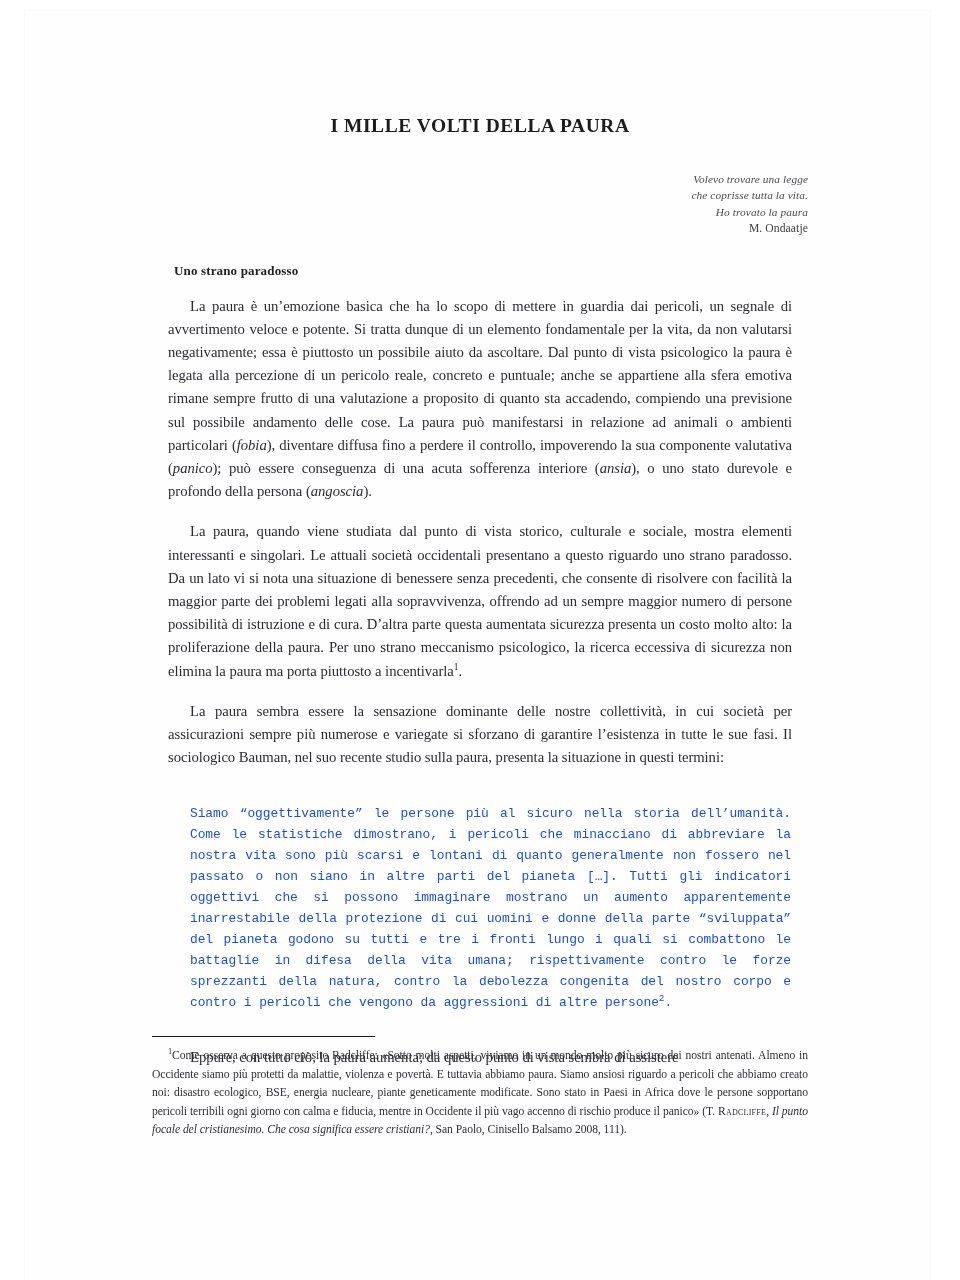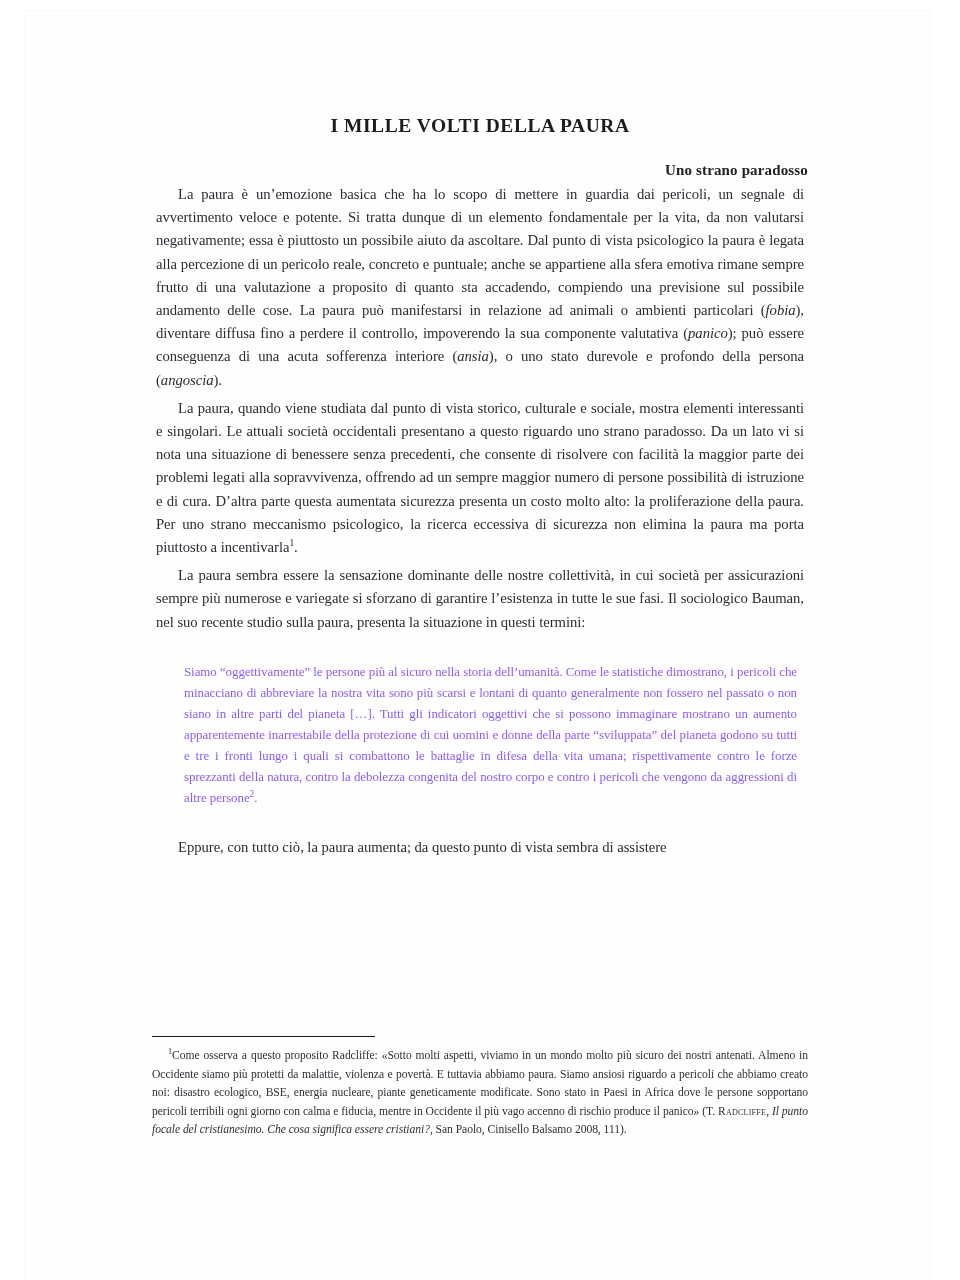--- a/index.html
+++ b/index.html
@@ -77,30 +77,29 @@
     font-size: 11.6px;
     padding-top: 1px;
     color: #3b3b43;
   }
 
   
   .section-heading {
     margin: 0;
     padding-top: 25px;
     padding-left: 22px;
-    font-size: 15px;
+    font-size: 13px;
     font-weight: bold;
     color: #1f1f24;
     letter-spacing: 0.15px;
-    text-align: right;
   }
 
   
   .body-par {
-    margin: 4px;
+    margin: 16px;
     padding-top: 1px;
     text-indent: 22px;
     text-align: justify;
     font-size: 14.7px;
     line-height: 23.2px;
     color: #2b2b33;
     letter-spacing: -0.05px;
     -webkit-hyphens: none;
     hyphens: none;
   }
@@ -109,30 +108,31 @@
   em.it { font-style: italic; }
 
   sup.fn-ref {
     font-size: 9.4px;
     vertical-align: super;
     line-height: 0;
   }
 
   
   .block-quote {
-    margin: 10px;
+    margin: 16px;
     padding-top: 18px;
     padding-left: 22px;
     padding-right: 1px;
     text-indent: 0;
     text-align: justify;
     font-size: 12.9px;
     line-height: 21.0px;
-    color: #8b5cf6;
+    color: #1d4ed8;
     letter-spacing: -0.05px;
+    font-family: Liberation Mono, monospace;
   }
 
   
   .fn-rule {
     position: absolute;
     left: 0px;
     top: 1025px;
     width: 223px;
     height: 0;
     border-top: 1.6px solid #1a1a1a;
@@ -169,20 +169,26 @@
 </style>
 </head>
 <body>
 
 <div class="page-sheet">
   <div class="page-body">
 
     <h1 class="doc-title">I MILLE VOLTI DELLA PAURA</h1>
 
 
+    <div class="epigraph">
+      <span>Volevo trovare una legge</span><br>
+      <span>che coprisse tutta la vita.</span><br>
+      <span>Ho trovato la paura</span>
+      <span class="epi-author">M. Ondaatje</span>
+    </div>
 
     <h2 class="section-heading">Uno strano paradosso</h2>
 
     <p class="body-par tight"><span>La paura è un’emozione basica che ha lo scopo di mettere in guardia dai pericoli, un segnale di avvertimento veloce e potente. Si tratta dunque di un elemento fondamentale per la vita, da non valutarsi negativamente; essa è piuttosto un possibile aiuto da ascoltare. Dal punto di vista psicologico la paura è legata alla percezione di un pericolo reale, concreto e puntuale; anche se appartiene alla sfera emotiva rimane sempre frutto di una valutazione a proposito di quanto sta accadendo, compiendo una previsione sul possibile andamento delle cose. La paura può manifestarsi in relazione ad animali o ambienti particolari (</span><em class="it">fobia</em><span>), diventare diffusa fino a perdere il controllo, impoverendo la sua componente valutativa (</span><em class="it">panico</em><span>); può essere conseguenza di una acuta sofferenza interiore (</span><em class="it">ansia</em><span>), o uno stato durevole e profondo della persona (</span><em class="it">angoscia</em><span>).</span></p>
 
     <p class="body-par"><span>La paura, quando viene studiata dal punto di vista storico, culturale e sociale, mostra elementi interessanti e singolari. Le attuali società occidentali presentano a questo riguardo uno strano paradosso. Da un lato vi si nota una situazione di benessere senza precedenti, che consente di risolvere con facilità la maggior parte dei problemi legati alla sopravvivenza, offrendo ad un sempre maggior numero di persone possibilità di istruzione e di cura. D’altra parte questa aumentata sicurezza presenta un costo molto alto: la proliferazione della paura. Per uno strano meccanismo psicologico, la ricerca eccessiva di sicurezza non elimina la paura ma porta piuttosto a incentivarla</span><sup class="fn-ref">1</sup><span>.</span></p>
 
     <p class="body-par">La paura sembra essere la sensazione dominante delle nostre collettività, in cui società per assicurazioni sempre più numerose e variegate si sforzano di garantire l’esistenza in tutte le sue fasi. Il sociologico Bauman, nel suo recente studio sulla paura, presenta la situazione in questi termini:</p>
 
     <p class="block-quote"><span>Siamo “oggettivamente” le persone più al sicuro nella storia dell’umanità. Come le statistiche dimostrano, i pericoli che minacciano di abbreviare la nostra vita sono più scarsi e lontani di quanto generalmente non fossero nel passato o non siano in altre parti del pianeta […]. Tutti gli indicatori oggettivi che si possono immaginare mostrano un aumento apparentemente inarrestabile della protezione di cui uomini e donne della parte “sviluppata” del pianeta godono su tutti e tre i fronti lungo i quali si combattono le battaglie in difesa della vita umana; rispettivamente contro le forze sprezzanti della natura, contro la debolezza congenita del nostro corpo e contro i pericoli che vengono da aggressioni di altre persone</span><sup class="fn-ref">2</sup><span>.</span></p>

